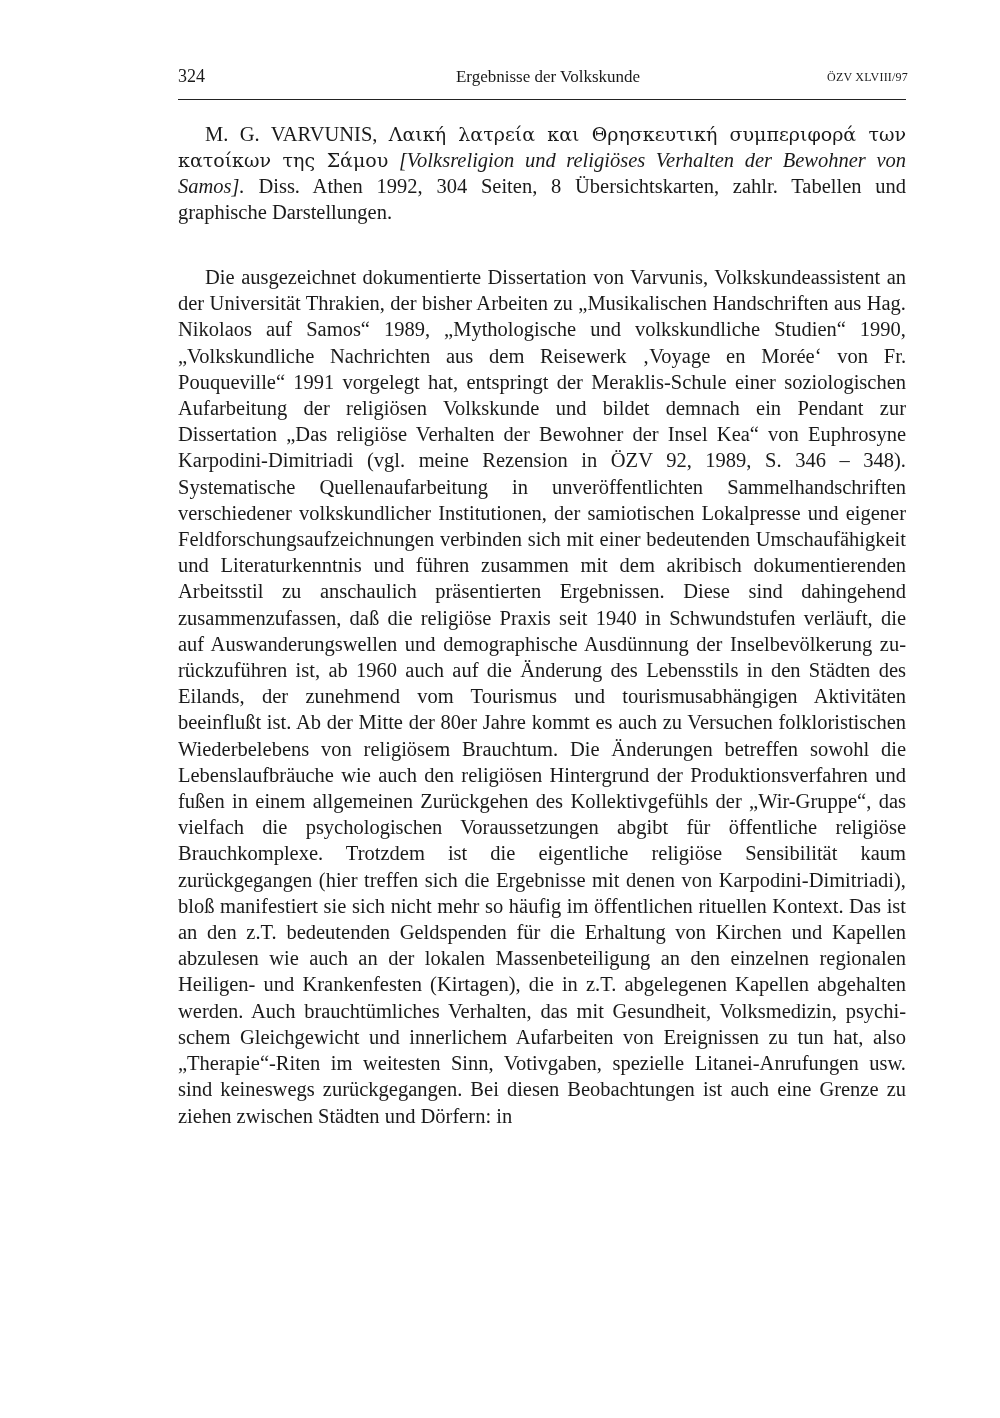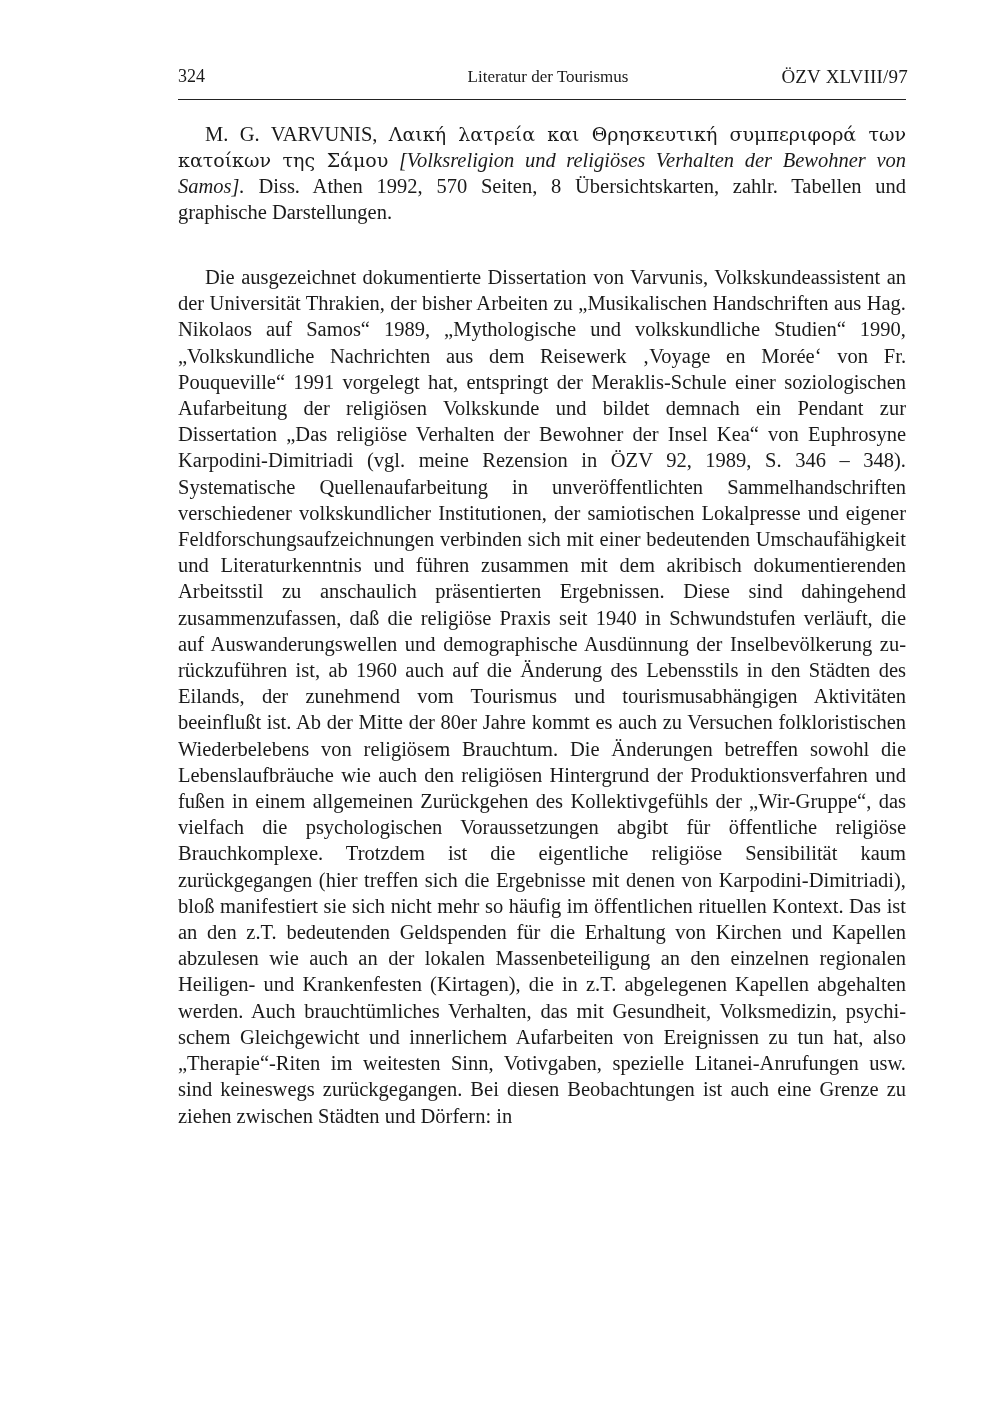--- a/index.html
+++ b/index.html
@@ -36,21 +36,21 @@
       right: 0;
       top: 1px;
       text-align: center;
       font-size: 17px;
       padding-left: 10px;
     }
     .journal-ref {
       position: absolute;
       right: 0;
       top: 1px;
-      font-size: 19px;
+      font-size: 12px;
       letter-spacing: 0.2px;
     }
     .header-rule {
       position: absolute;
       left: 178px;
       top: 99px;
       width: 728px;
       height: 0;
       border-top: 1.5px solid #222;
     }
@@ -82,24 +82,24 @@
       text-indent: 27px;
       hyphens: manual;
     }
     .body-text p { margin: 0; }
   </style>
 </head>
 <body>
 
 <div class="page-header">
   <span class="page-number">324</span>
-  <span class="running-title">Literatur der Tourismus</span>
+  <span class="running-title">Ergebnisse der Volkskunde</span>
   <span class="journal-ref">ÖZV XLVIII/97</span>
 </div>
 <div class="header-rule"></div>
 
 <div class="citation">
-  <span>M. G. VARVUNIS, </span><span class="greek">Λαική λατρεία και Θρησκευτική συμπεριφορά των κατοίκων της Σάμου</span><span class="translation"> [Volksreligion und religiöses Verhalten der Bewohner von Samos].</span><span> Diss. Athen 1992, 570 Seiten, 8 Übersichtskarten, zahlr. Tabellen und graphische Darstellungen.</span>
+  <span>M. G. VARVUNIS, </span><span class="greek">Λαική λατρεία και Θρησκευτική συμπεριφορά των κατοίκων της Σάμου</span><span class="translation"> [Volksreligion und religiöses Verhalten der Bewohner von Samos].</span><span> Diss. Athen 1992, 304 Seiten, 8 Übersichtskarten, zahlr. Tabellen und graphische Darstellungen.</span>
 </div>
 
 <div class="body-text">
   <p>Die ausgezeichnet dokumentierte Dissertation von Varvunis, Volkskun­deassistent an der Universität Thrakien, der bisher Arbeiten zu „Musikali­schen Handschriften aus Hag. Nikolaos auf Samos“ 1989, „Mythologische und volkskundliche Studien“ 1990, „Volkskundliche Nachrichten aus dem Reisewerk ‚Voyage en Morée‘ von Fr. Pouqueville“ 1991 vorgelegt hat, entspringt der Meraklis-Schule einer soziologischen Aufarbeitung der reli­giösen Volkskunde und bildet demnach ein Pendant zur Dissertation „Das religiöse Verhalten der Bewohner der Insel Kea“ von Euphrosyne Karpodi­ni-Dimitriadi (vgl. meine Rezension in ÖZV 92, 1989, S. 346 – 348). Systematische Quellenaufarbeitung in unveröffentlichten Sammelhand­schriften verschiedener volkskundlicher Institutionen, der samiotischen Lo­kalpresse und eigener Feldforschungsaufzeichnungen verbinden sich mit einer bedeutenden Umschaufähigkeit und Literaturkenntnis und führen zu­sammen mit dem akribisch dokumentierenden Arbeitsstil zu anschaulich präsentierten Ergebnissen. Diese sind dahingehend zusammenzufassen, daß die religiöse Praxis seit 1940 in Schwundstufen verläuft, die auf Auswan­derungswellen und demographische Ausdünnung der Inselbevölkerung zu­rückzuführen ist, ab 1960 auch auf die Änderung des Lebensstils in den Städten des Eilands, der zunehmend vom Tourismus und tourismusabhän­gigen Aktivitäten beeinflußt ist. Ab der Mitte der 80er Jahre kommt es auch zu Versuchen folkloristischen Wiederbelebens von religiösem Brauchtum. Die Änderungen betreffen sowohl die Lebenslaufbräuche wie auch den religiösen Hintergrund der Produktionsverfahren und fußen in einem allge­meinen Zurückgehen des Kollektivgefühls der „Wir-Gruppe“, das vielfach die psychologischen Voraussetzungen abgibt für öffentliche religiöse Brauchkomplexe. Trotzdem ist die eigentliche religiöse Sensibilität kaum zurückgegangen (hier treffen sich die Ergebnisse mit denen von Karpodini-Dimitriadi), bloß manifestiert sie sich nicht mehr so häufig im öffentlichen rituellen Kontext. Das ist an den z.T. bedeutenden Geldspenden für die Erhaltung von Kirchen und Kapellen abzulesen wie auch an der lokalen Massenbeteiligung an den einzelnen regionalen Heiligen- und Krankenfe­sten (Kirtagen), die in z.T. abgelegenen Kapellen abgehalten werden. Auch brauchtümliches Verhalten, das mit Gesundheit, Volksmedizin, psychi­schem Gleichgewicht und innerlichem Aufarbeiten von Ereignissen zu tun hat, also „Therapie“-Riten im weitesten Sinn, Votivgaben, spezielle Lita­nei-Anrufungen usw. sind keineswegs zurückgegangen. Bei diesen Beob­achtungen ist auch eine Grenze zu ziehen zwischen Städten und Dörfern: in</p>
 </div>
 
 </body></html>

